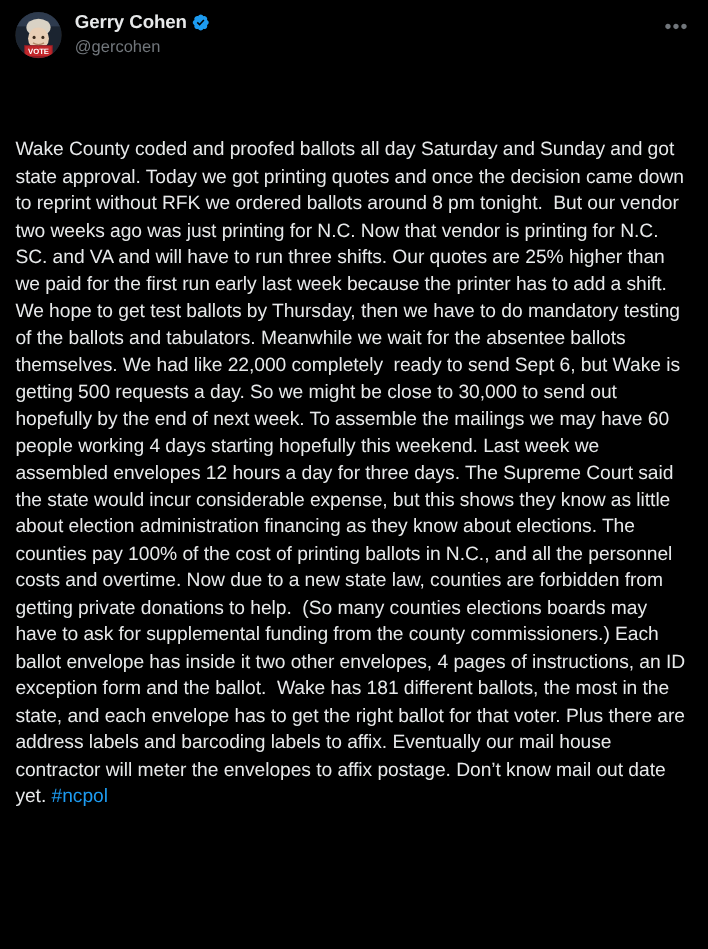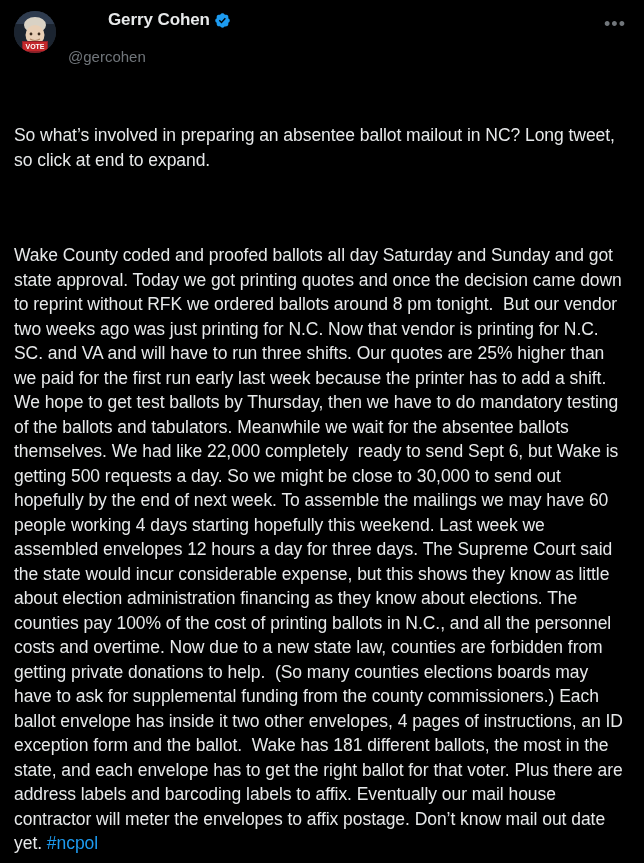--- a/index.html
+++ b/index.html
@@ -39,37 +39,36 @@
   .avatar svg { display: block; }
   .names {
     margin-left: 12px;
     display: flex;
     flex-direction: column;
     justify-content: center;
     line-height: 1.2;
   }
   .name-row {
     display: flex;
-    margin-left: 40px;
   }
   .display-name {
     font-size: 17px;
     font-weight: bold;
     color: #e7e9ea;
     letter-spacing: -0.1px;
   }
   .verified {
     margin-left: 4px;
     display: inline-flex;
     align-items: center;
   }
   .handle {
     font-size: 15px;
     color: #71767b;
-    margin-top: 18px;
+    margin-top: 4px;
   }
   .more-btn {
     position: absolute;
     right: 2px;
     top: 4px;
     width: 26px;
     height: 20px;
     display: flex;
     align-items: center;
     justify-content: center;
@@ -130,17 +129,16 @@
           </svg>
         </span>
       </div>
       <div class="handle">@gercohen</div>
     </div>
 
     <div class="more-btn">•••</div>
   </div>
 
   <div class="body">
-    <p>So what’s involved in preparing an absentee ballot mailout in NC? Long tweet, so click at end to expand.</p>
     <p><span>Wake County coded and proofed ballots all day Saturday and Sunday and got state approval. Today we got printing quotes and once the decision came down to reprint without RFK we ordered ballots around 8 pm tonight.  But our vendor two weeks ago was just printing for N.C. Now that vendor is printing for N.C. SC. and VA and will have to run three shifts. Our quotes are 25% higher than we paid for the first run early last week because the printer has to add a shift. We hope to get test ballots by Thursday, then we have to do mandatory testing of the ballots and tabulators. Meanwhile we wait for the absentee ballots themselves. We had like 22,000 completely  ready to send Sept 6, but Wake is getting 500 requests a day. So we might be close to 30,000 to send out hopefully by the end of next week. To assemble the mailings we may have 60 people working 4 days starting hopefully this weekend. Last week we assembled envelopes 12 hours a day for three days. The Supreme Court said the state would incur considerable expense, but this shows they know as little about election administration financing as they know about elections. The counties pay 100% of the cost of printing ballots in N.C., and all the personnel costs and overtime. Now due to a new state law, counties are forbidden from getting private donations to help.  (So many counties elections boards may have to ask for supplemental funding from the county commissioners.) Each ballot envelope has inside it two other envelopes, 4 pages of instructions, an ID exception form and the ballot.  Wake has 181 different ballots, the most in the state, and each envelope has to get the right ballot for that voter. Plus there are address labels and barcoding labels to affix. Eventually our mail house contractor will meter the envelopes to affix postage. Don’t know mail out date yet. </span><span class="hashtag">#ncpol</span></p>
   </div>
 
 </div>
 
 </body></html>

